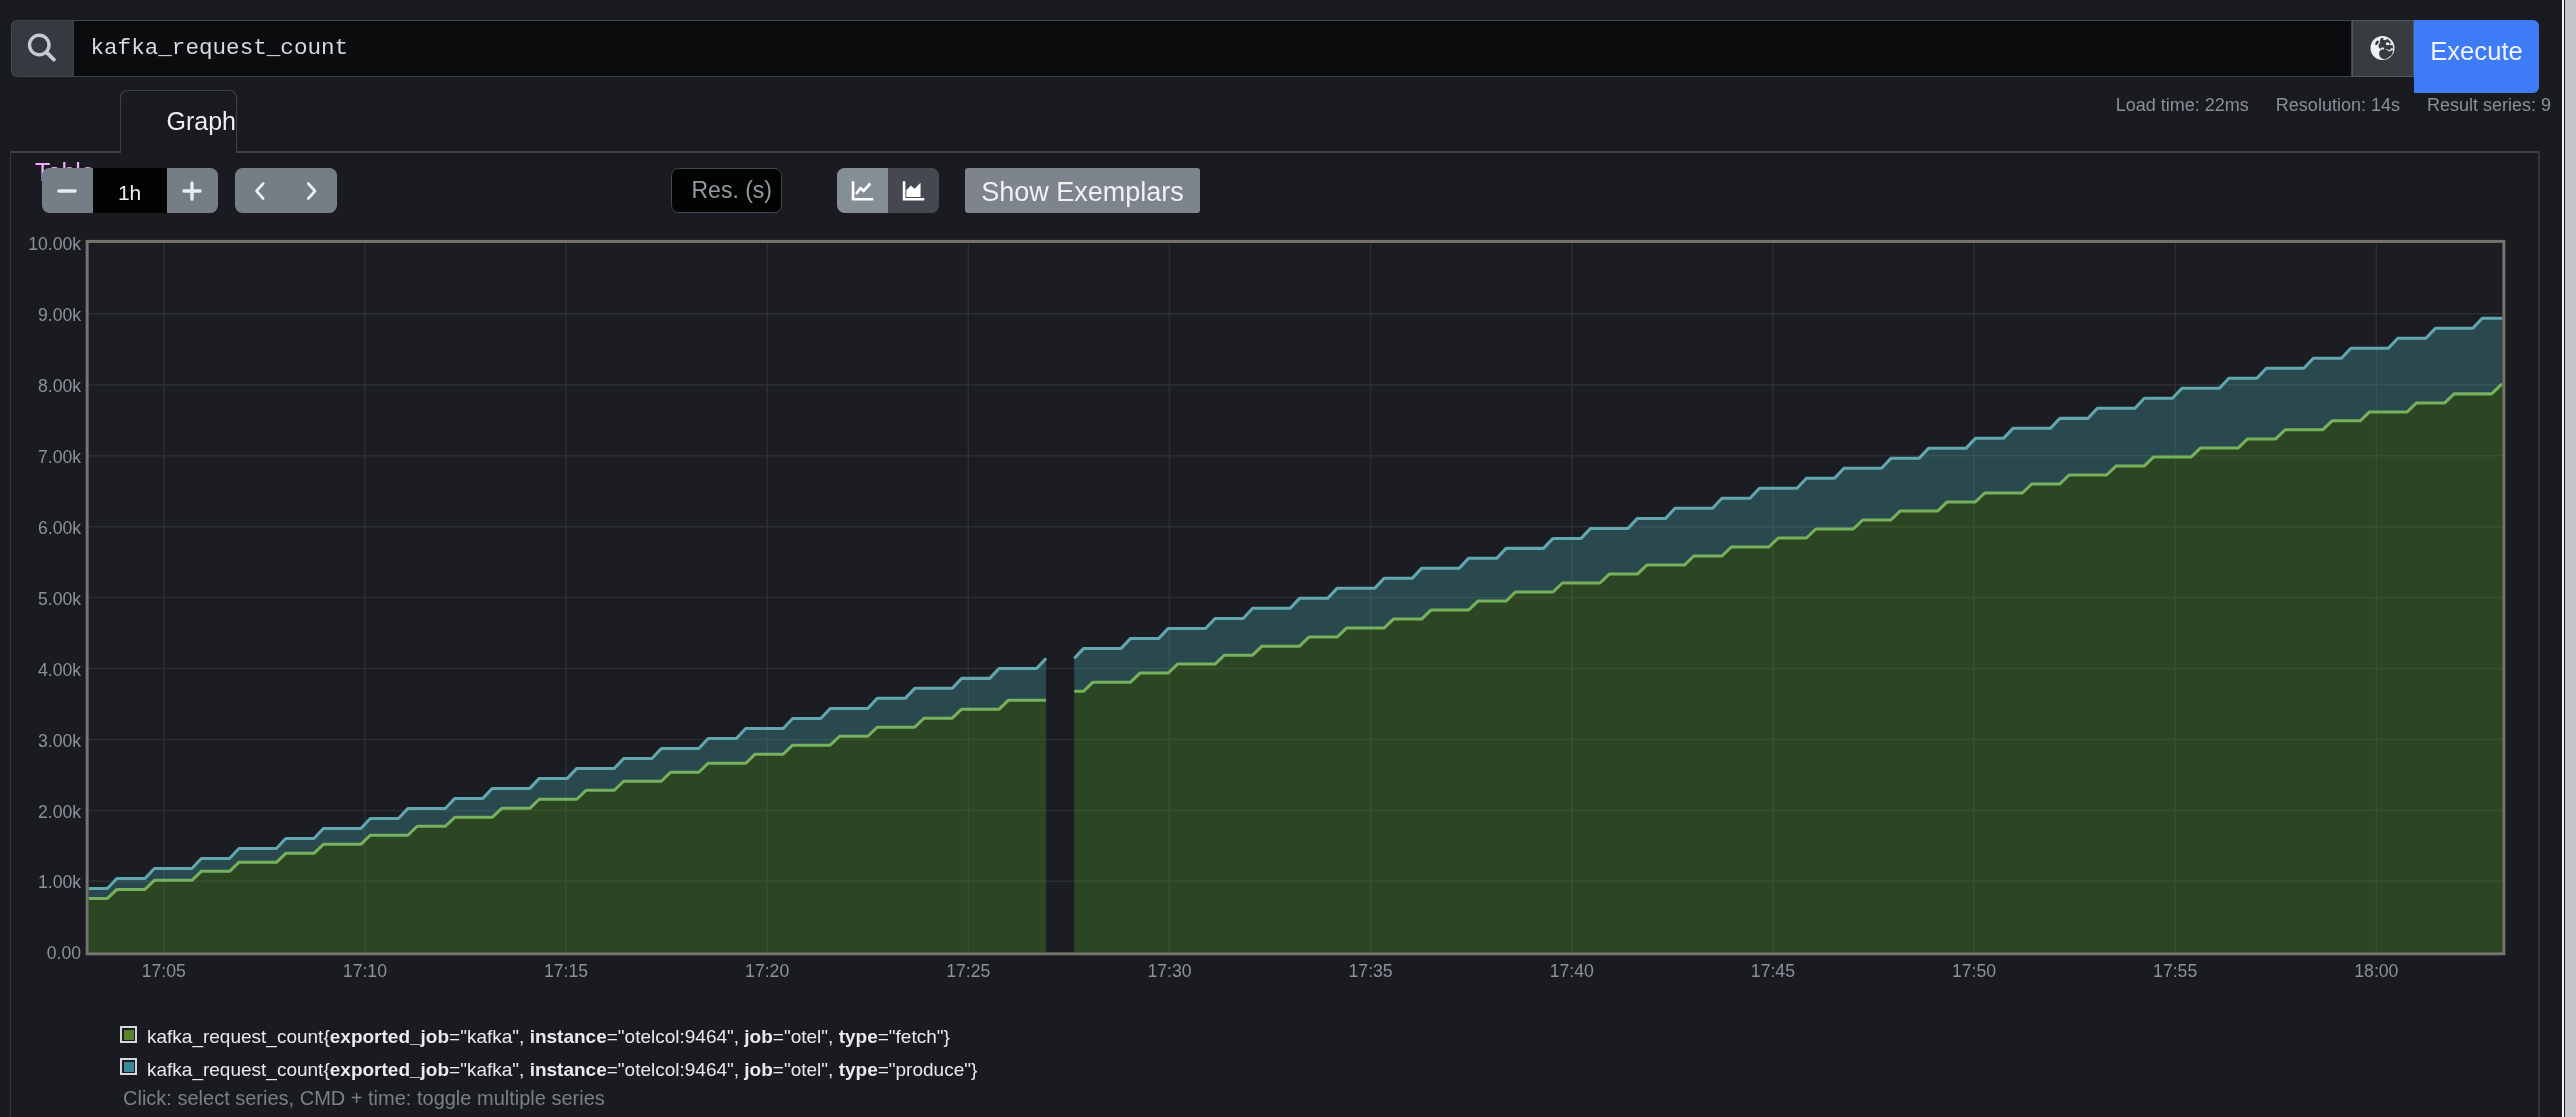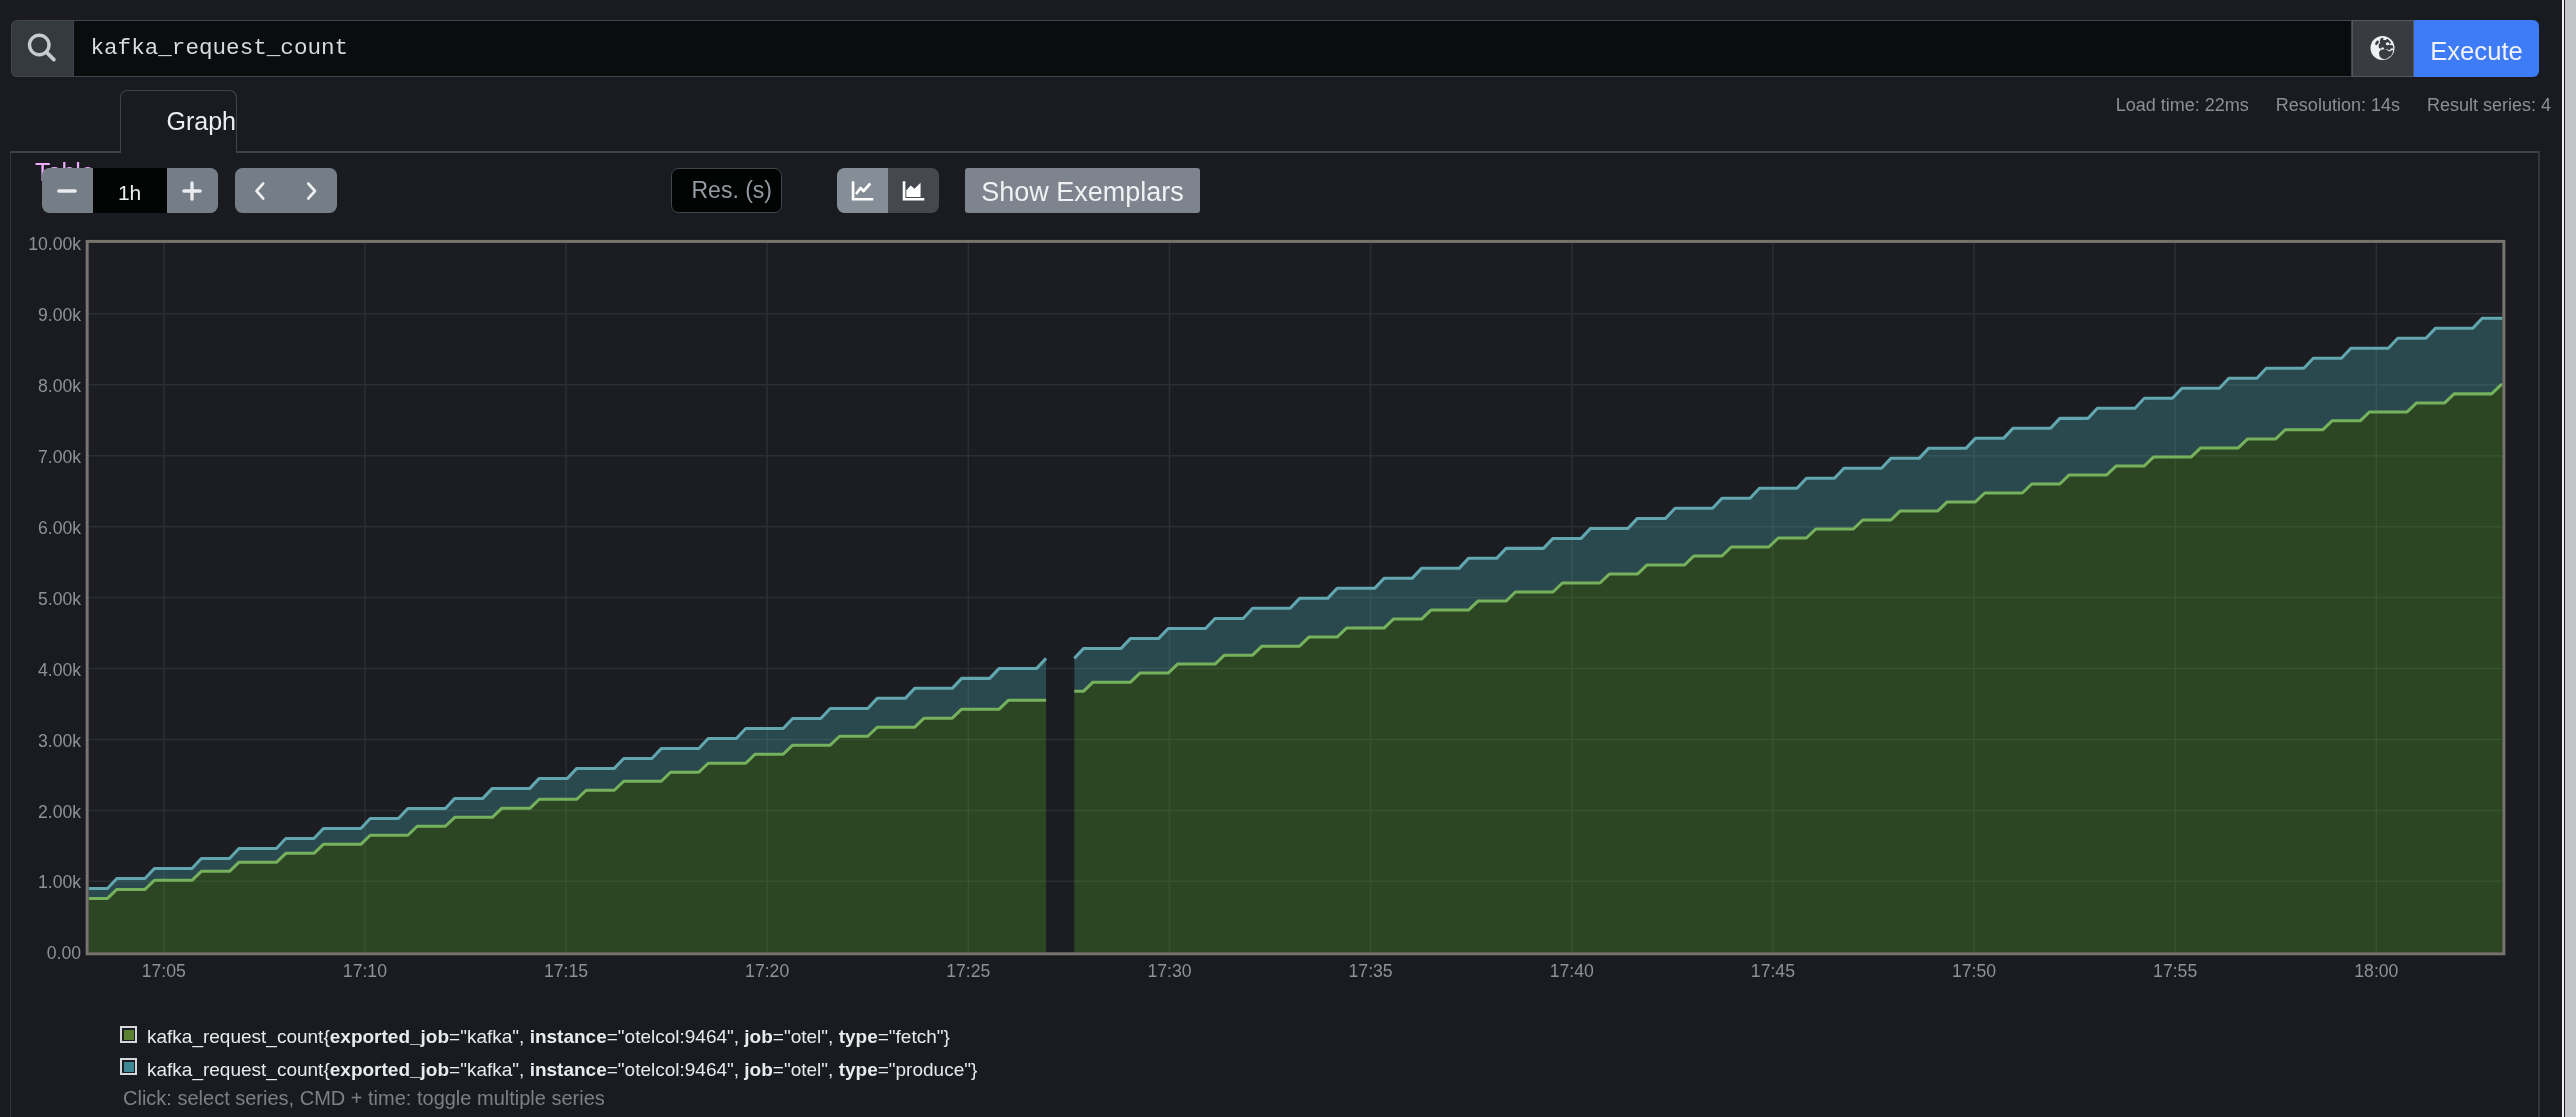--- a/index.html
+++ b/index.html
@@ -3,21 +3,21 @@
 <meta charset="utf-8">
 <style>
 * { margin:0; padding:0; box-sizing:border-box; }
 html,body { width:2576px; height:1117px; background:#191b20; font-family:"Liberation Sans", sans-serif; overflow:hidden; }
 body { position:relative; }
 .abs { position:absolute; }
 
 #sicon { left:11.3px; top:19.5px; width:62px; height:57px; background:#343a40; border:1.5px solid #42474d; border-right:none; border-radius:6px 0 0 6px; }
 #qbox { left:73px; top:19.5px; width:2279px; height:57px; background:#0a0c0e; border:1.5px solid #3f454c; color:#d7dbe0; font-family:"Liberation Mono", monospace; font-size:22.6px; line-height:54px; padding-left:16.5px; }
 #globe { left:2352px; top:19.5px; width:62px; height:57px; background:#383c40; border:1.5px solid #53585e; }
-#exec { left:2414px; top:19.5px; width:125px; height:57px; background:#3e7bf6; border-radius:0 6px 6px 0; color:#f0f2f5; font-size:25.6px; text-align:center; line-height:63px; }
+#exec { left:2414px; top:19.5px; width:125px; height:73px; background:#3e7bf6; border-radius:0 6px 6px 0; color:#f0f2f5; font-size:25.6px; text-align:center; line-height:63px; }
 #stats { right:25px; top:95px; font-size:18px; color:#8a9098; }
 #stats span { margin-left:27px; }
 #tabTable { left:35px; top:113px; font-size:25px; color:#f0abfc; line-height:25.6px;margin-top:47px; }
 #tabGraph { left:120px; top:90px; width:117px; height:63px; border:1.5px solid #3f444a; border-bottom:none; border-radius:7.5px 7.5px 0 0; background:#191b20; color:#eceef1; font-size:25px; text-align:right; line-height:60px; }
 
 .btn { height:45px; background:#757d87; display:flex; align-items:center; justify-content:center; }
 .blk { height:45px; background:#020303; color:#eceef0; display:flex; align-items:center; justify-content:center; padding-top:5.3px; }
 #ctrl1 { left:25.6px; top:168px; display:flex;padding-left:16px; }
 #ctrl2 { left:235px; top:168px; display:flex; }
 #res { left:671px; top:168px; width:111px; height:45px; background:#020303; border:1.5px solid #43484e; border-radius:7.5px; color:#959ba3; font-size:23px; display:flex; align-items:center; justify-content:center; padding-left:10.5px; }
@@ -50,21 +50,21 @@
     <g fill="#383c40">
       <path d="M29 31 Q29.6 27.4 32.6 25.8 L34.3 27.7 Q33.4 30.8 30.7 32.2 Z"></path>
       <path d="M36.5 23.2 Q38.5 21.8 40.5 22.6 L39.6 24.8 L42.8 25.6 L45.4 23.8 Q49 26 50.8 29.6 L48.2 30.2 L48.9 32.4 L52.2 32.1 Q53.3 34.3 53.4 36.8 L50.6 36.2 L48.6 39 L44.9 37.6 L41.8 38.8 L40.9 35.8 L38.1 35 L36.9 36.9 L34.3 35.9 Q33.5 33.2 34.3 30.4 L36.3 29.6 L35.2 27.6 Z"></path>
       <path d="M53.2 38.5 Q52.8 43.5 49.7 47.2 L47 44.6 L48 41.4 L50.5 39.4 Z"></path>
       <path d="M34.4 43.3 Q34.4 39.3 38.4 38.1 Q42.4 37.1 45.4 38.9 L49.6 41.4 Q50.8 42.4 50.2 44.2 Q48.6 48.7 44.4 50.4 Q40 51.8 36.8 48.9 Q34.4 46.6 34.4 43.3 Z"></path>
     </g>
     <ellipse cx="45.8" cy="30.4" rx="2.4" ry="2.0" fill="#eef0f2"></ellipse>
   </svg>
 </div>
 <div class="abs" id="exec">Execute</div>
-<div class="abs" id="stats">Load time: 22ms<span>Resolution: 14s</span><span>Result series: 4</span></div>
+<div class="abs" id="stats">Load time: 22ms<span>Resolution: 14s</span><span>Result series: 9</span></div>
 <div class="abs" id="tabTable">Table</div>
 <div class="abs" id="tabGraph">Graph</div>
 <div class="abs" style="left:9.8px; top:151px; width:111px; height:2.3px; background:#3e4248;"></div>
 <div class="abs" style="left:237px; top:151px; width:2302px; height:2.3px; background:#3e4248;"></div>
 <div class="abs" style="left:9.8px; top:151px; width:1.5px; height:966px; background:#33373d;"></div>
 <div class="abs" style="left:2538px; top:151px; width:1.5px; height:966px; background:#33373d;"></div>
 <div class="abs" id="ctrl1">
   <div class="btn rl" style="width:51px;">
       <svg width="20" height="20" viewBox="0 0 27 27">
         <line x1="2.5" y1="13.5" x2="24.5" y2="13.5" stroke="#e9ebee" stroke-width="4.5" stroke-linecap="round"></line>

